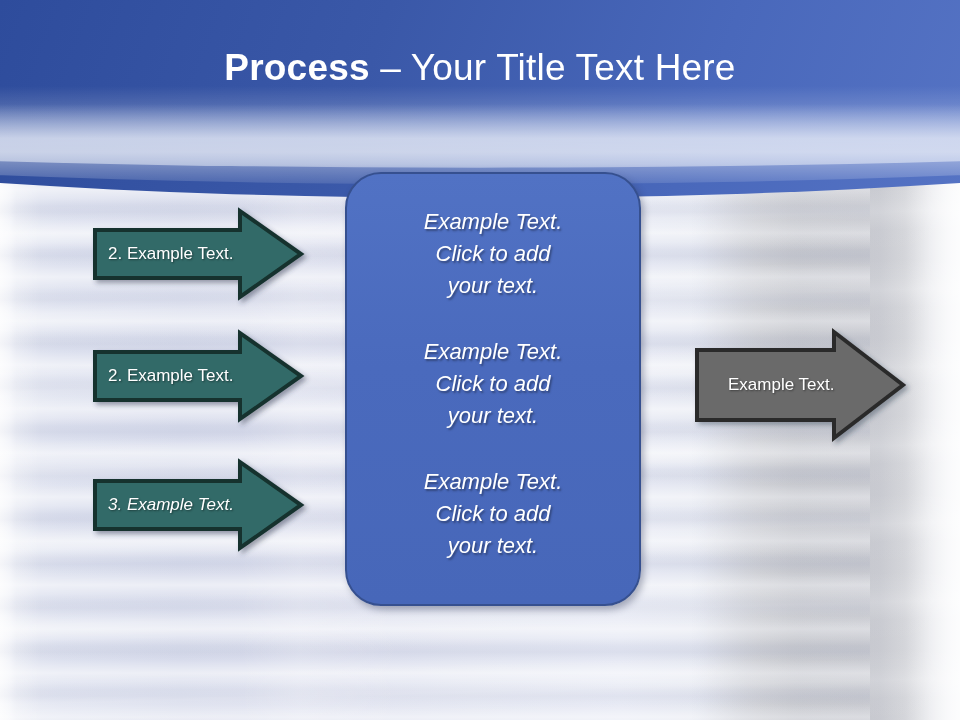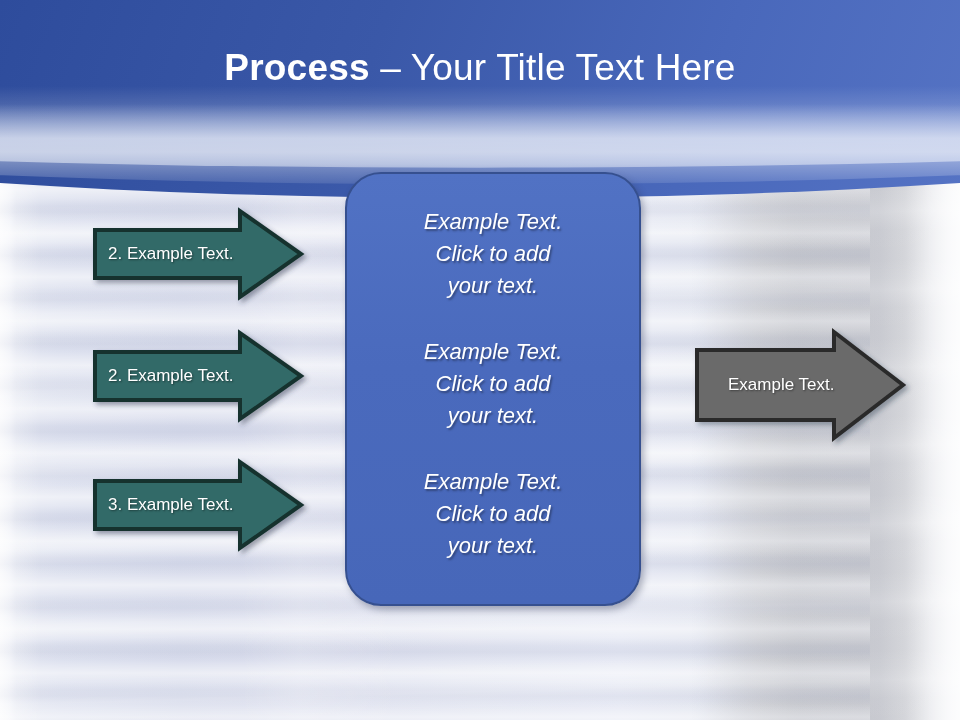--- a/index.html
+++ b/index.html
@@ -258,21 +258,21 @@
 
   <div class="arrow" style="left:92px; top:459px;">
     <svg width="212" height="92" viewBox="0 0 212 92">
       <defs>
         <filter id="shadow3" x="-20%" y="-20%" width="150%" height="150%">
           <feDropShadow dx="3" dy="3" stdDeviation="2.5" flood-color="#2c3548" flood-opacity="0.45"></feDropShadow>
         </filter>
       </defs>
       <polygon points="3,22 148,22 148,3 209,46 148,89 148,70 3,70" fill="#336b68" stroke="#15332f" stroke-width="4" stroke-linejoin="miter" filter="url(#shadow3)"></polygon>
     </svg>
-    <div class="arrow-label" style="left:16px; top:36px;">3. Example Text.</div>
+    <div class="arrow-label" style="left:16px; top:36px;font-style:italic;">3. Example Text.</div>
   </div>
 
   <div class="center-panel">
     <div class="panel-block">
       <div>Example Text.</div>
       <div>Click  to add</div>
       <div>your text.</div>
     </div>
     <div class="panel-block">
       <div>Example Text.</div>

